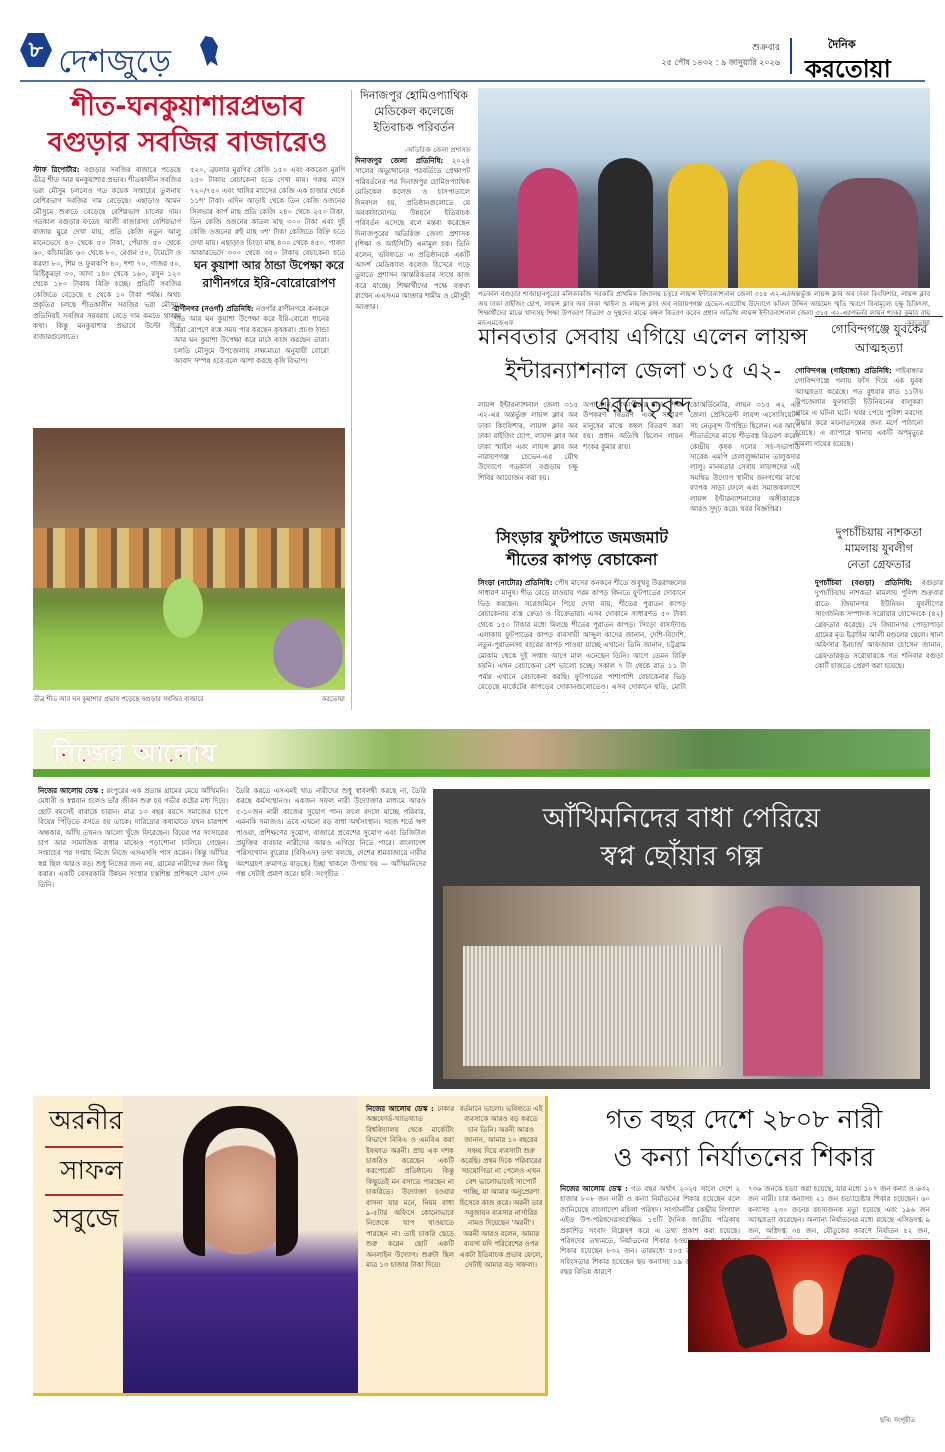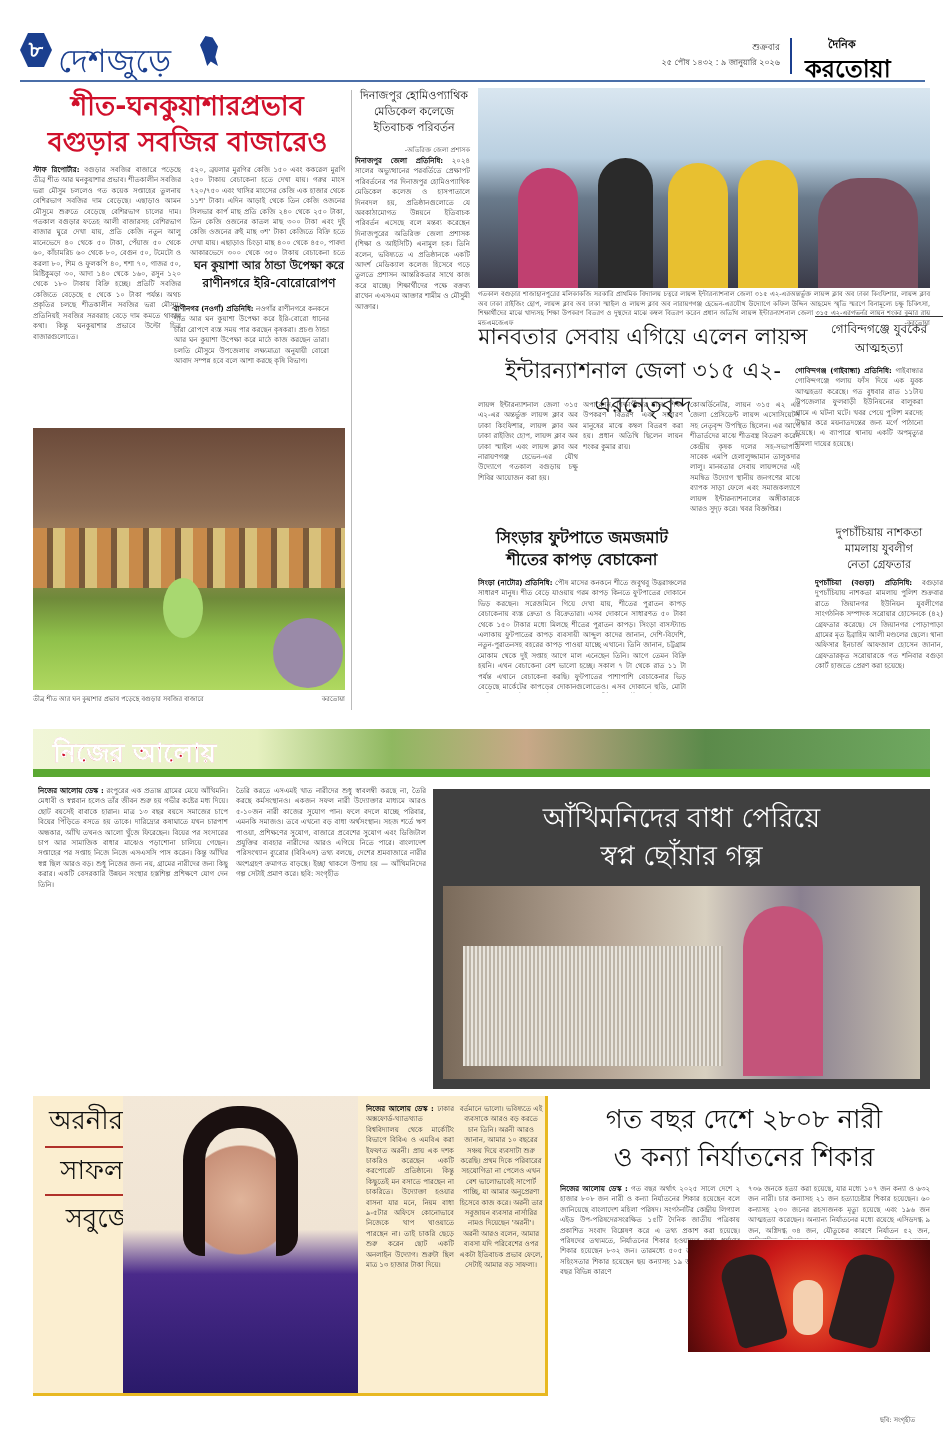--- a/index.html
+++ b/index.html
@@ -139,21 +139,21 @@
     <div class="abs" style="left:20px;top:60px;width:260px;height:120px;background:repeating-linear-gradient(90deg,#e8e4dc 0 2px,#bdb5a8 2px 4px)"></div>
     <div class="abs" style="left:300px;top:20px;width:80px;height:170px;background:#c4547a;border-radius:40px 40px 0 0"></div>
   </div>
 </div>
 
 <div class="abs" style="left:33px;top:1096px;width:515px;height:300px;background:#fbeed0;border-bottom:3px solid #e8b821;border-right:3px solid #e8b821">
   <div class="abs" style="left:8px;top:6px;width:90px;font-size:26px;line-height:36px;color:#111;font-family:'DejaVu Serif',serif;text-align:center">অরনীর</div>
   <div class="abs" style="left:12px;top:50px;width:82px;height:2px;background:#b0302a"></div>
   <div class="abs" style="left:8px;top:56px;width:90px;font-size:26px;line-height:36px;color:#111;font-family:'DejaVu Serif',serif;text-align:right">সাফল্য</div>
   <div class="abs" style="left:12px;top:98px;width:82px;height:2px;background:#b0302a"></div>
-  <div class="abs" style="left:8px;top:104px;width:90px;font-size:26px;line-height:36px;color:#111;font-family:'DejaVu Serif',serif;text-align:right">সবুজে</div>
+  <div class="abs" style="left:8px;top:104px;width:90px;font-size:26px;line-height:36px;color:#111;font-family:'DejaVu Serif',serif;text-align:center">সবুজে</div>
   <div class="abs photo" style="left:90px;top:0;width:235px;height:297px;background:radial-gradient(ellipse 38% 30% at 50% 35%,#e0b49a 0%,#c89078 60%,transparent 62%),linear-gradient(180deg,#f3e8d8 0%,#f0e4d4 45%,#4a2a8a 60%,#2a1a6a 100%)">
     <div class="abs" style="left:60px;top:10px;width:115px;height:150px;border-radius:55px 55px 20px 20px;border:22px solid #1a1010;border-bottom:none"></div>
   </div>
   <div class="abs txt" style="left:333px;top:8px;width:88px;height:285px;">
     <b>নিজের আলোয় ডেস্ক :</b> <span>ঢাকার অক্সফোর্ড-খ্যাতখ্যাত বিশ্ববিদ্যালয় থেকে মার্কেটিং বিভাগে বিবিএ ও এমবিএ করা ইফফাত অরনী। প্রায় এক দশক চাকরিও করেছেন একটি করপোরেট প্রতিষ্ঠানে। কিন্তু কিছুতেই মন বসাতে পারছেন না চাকরিতে। উদ্যোক্তা হওয়ার বাসনা যার মনে, নিয়ম বাধা ৯-৫টার অফিসে কোনোভাবে নিজেকে খাপ খাওয়াতে পারছেন না। তাই চাকরি ছেড়ে শুরু করেন ছোট একটি অনলাইন উদ্যোগ। শুরুটা ছিল মাত্র ১৩ হাজার টাকা দিয়ে।</span>
   </div>
   <div class="abs txt" style="left:426px;top:8px;width:84px;height:285px;text-align:center">বর্তমানে ভালো। ভবিষ্যতে এই ব্যবসাকে আরও বড় করতে চান তিনি। অরনী আরও জানান, আমার ১০ বছরের সঞ্চয় দিয়ে ব্যবসাটা শুরু করেছি। প্রথম দিকে পরিবারের সহযোগিতা না পেলেও এখন বেশ ভালোভাবেই সাপোর্ট পাচ্ছি, যা আমার অনুপ্রেরণা হিসেবে কাজ করে। অরনী তার সবুজায়ন ব্যবসার নার্সারির নামও দিয়েছেন 'অরনী'। অরনী আরও বলেন, আমার ব্যবসা যদি পরিবেশের ওপর একটা ইতিবাচক প্রভাব ফেলে, সেটাই আমার বড় সাফল্য।</div>
 </div>
 
 <div class="abs" style="left:558px;top:1100px;width:372px;height:80px">

